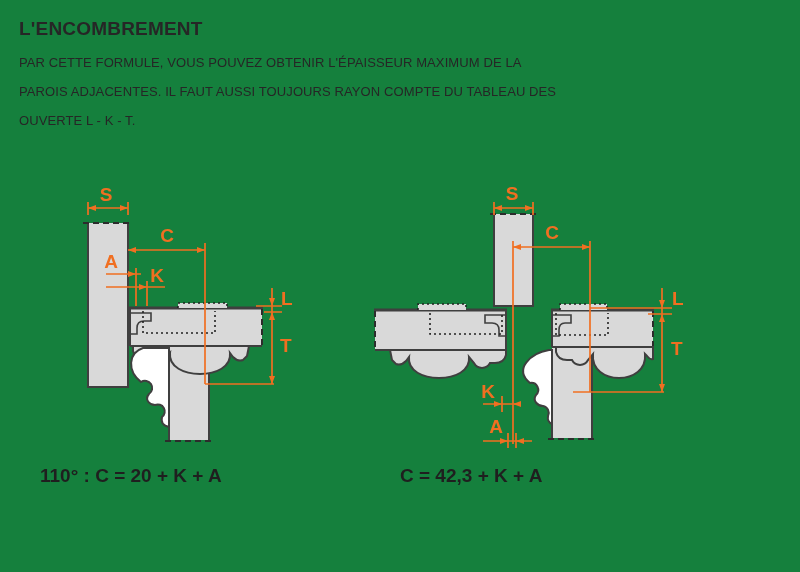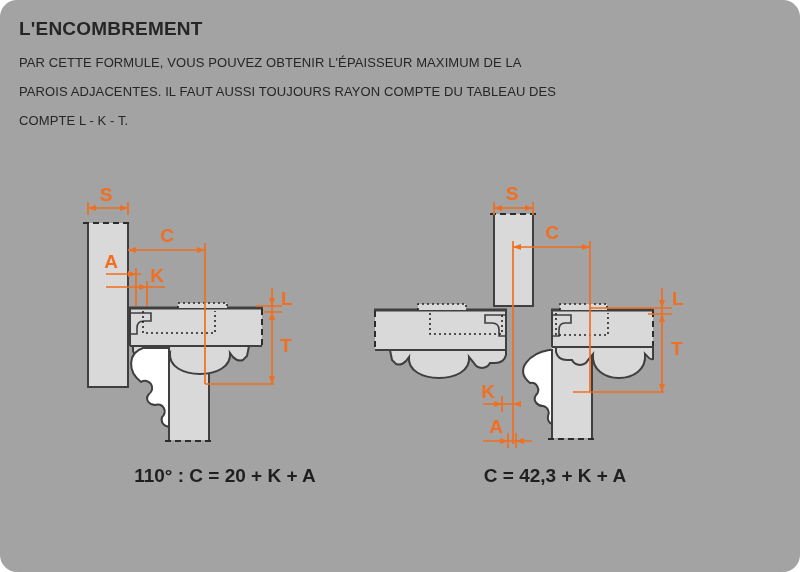--- a/index.html
+++ b/index.html
@@ -1,20 +1,20 @@
 <!DOCTYPE html>
 <html><head>
 <meta charset="utf-8">
 <style>
   html,body{margin:0;padding:0;background:#ffffff;}
-  #page{position:relative;width:800px;height:572px;background:#a3a3a3;overflow:hidden;
-        font-family:"Liberation Sans",sans-serif;color:#262626;border-radius:17px;}
+  #page{position:relative;width:800px;height:572px;background:#15803d;overflow:hidden;
+        font-family:"Liberation Sans",sans-serif;color:#262626;}
   #title{position:absolute;left:19px;top:18px;font-size:19px;font-weight:bold;letter-spacing:.2px;}
   #intro{position:absolute;left:19px;top:48px;width:762px;font-size:13px;line-height:29px;letter-spacing:.1px;}
-  .formula{position:absolute;top:465px;font-size:19px;font-weight:bold;text-align:center;color:#1f1f1f;}
+  .formula{position:absolute;top:465px;font-size:19px;font-weight:bold;text-align:left;color:#1f1f1f;}
   #formula-left{left:40px;width:370px;}
   #formula-right{left:400px;width:310px;}
   #footer-note{position:absolute;left:0;top:508px;width:800px;text-align:center;
                font-size:19px;font-weight:bold;color:#1f1f1f;}
   svg text.dim{font-family:"Liberation Sans",sans-serif;font-weight:bold;font-size:19px;fill:#f06f21;}
   .shape{fill:#d9d9d9;stroke:#3f3f3f;stroke-width:2;}
   .ln{stroke:#3f3f3f;stroke-width:2;fill:none;}
   .thick{stroke:#3f3f3f;stroke-width:3;fill:none;}
   .dash{stroke:#2c2c2c;stroke-width:2;fill:none;stroke-dasharray:6 4;}
   .dot{stroke:#222;stroke-width:1.6;fill:none;stroke-dasharray:2 3;}
@@ -26,21 +26,21 @@
 </head>
 <body>
 
 <div id="page">
 
   <div id="title">L'ENCOMBREMENT</div>
 
   <div id="intro">
     <div>PAR CETTE FORMULE, VOUS POUVEZ OBTENIR L'ÉPAISSEUR MAXIMUM DE LA</div>
     <div>PAROIS ADJACENTES. IL FAUT AUSSI TOUJOURS RAYON COMPTE DU TABLEAU DES</div>
-    <div>COMPTE L - K - T.</div>
+    <div>OUVERTE L - K - T.</div>
   </div>
 
   <svg width="800" height="572" viewBox="0 0 800 572" style="position:absolute;left:0;top:0;">
 
     <g>
 
       <path class="shape" d="M88,223 L88,387 L128,387 L128,223"></path>
       <path class="dash" d="M83,223 L133,223"></path>
 
       <rect x="169" y="346" width="40" height="94" fill="#d9d9d9" stroke="none"></rect>

